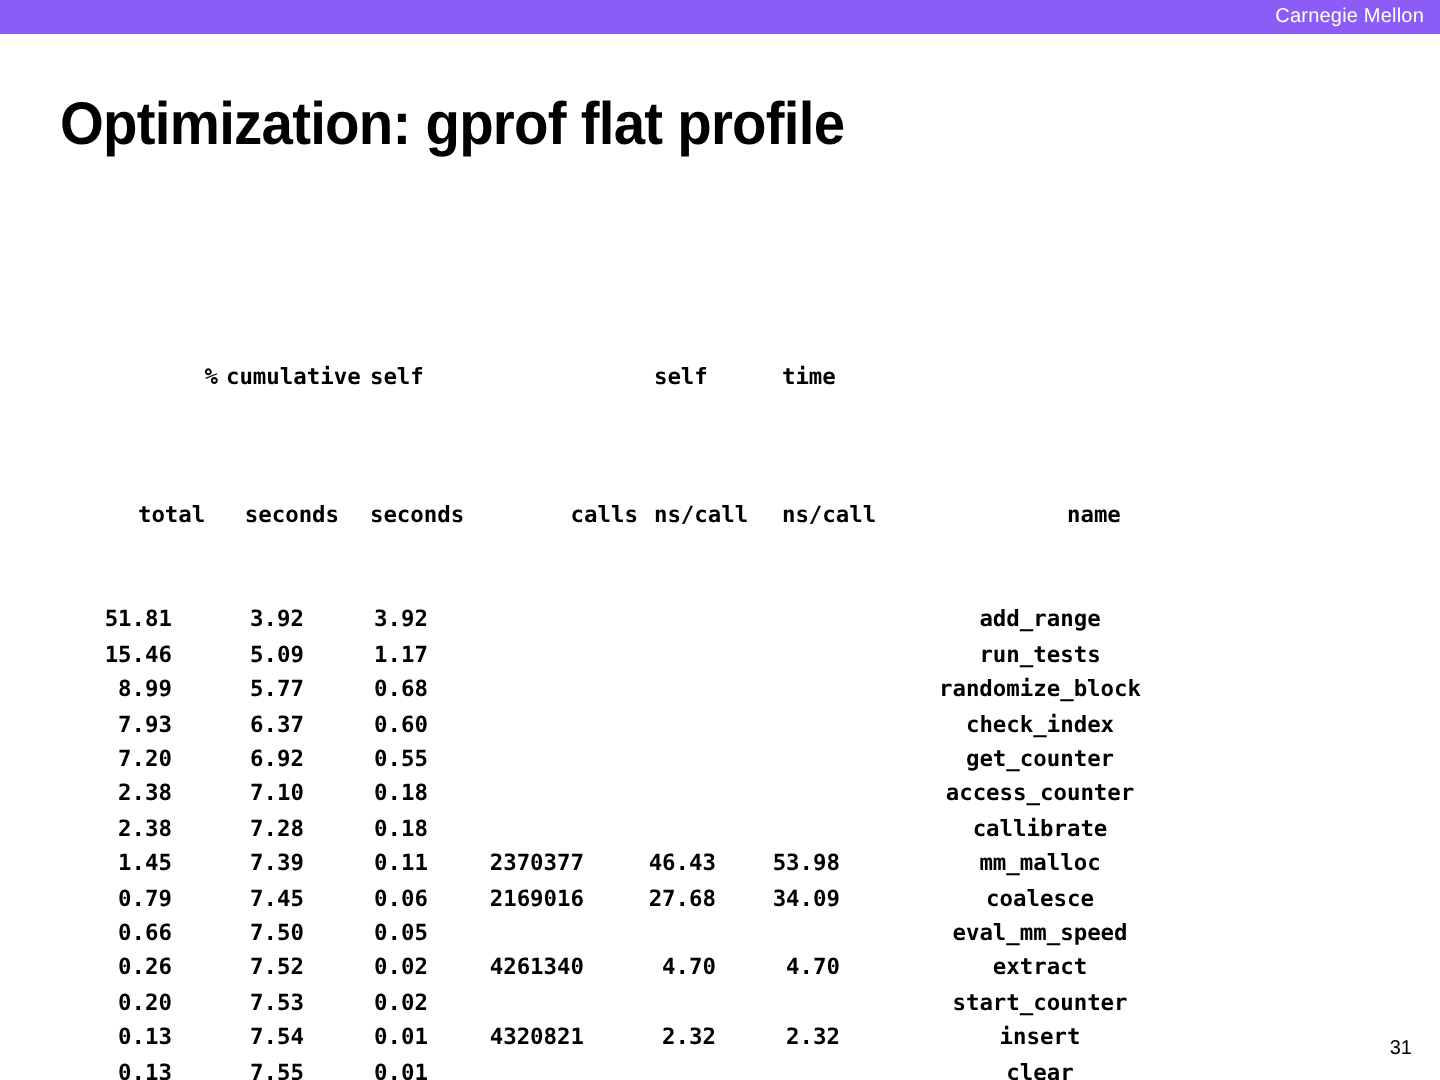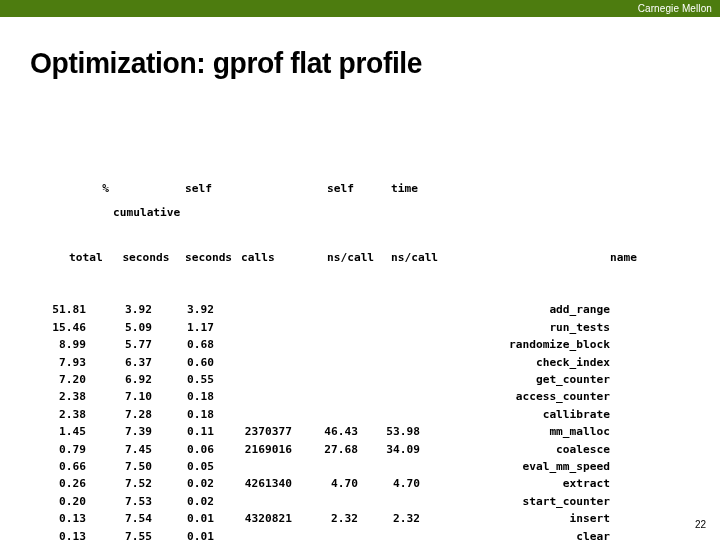--- a/index.html
+++ b/index.html
@@ -15,21 +15,21 @@
     position: relative;
   }
 
   
   .banner {
     position: absolute;
     left: 0;
     top: 0;
     width: 720px;
     height: 17px;
-    background: #4d7c0f;
+    background: #8b5cf6;
   }
   .banner-label {
     position: absolute;
     right: 8px;
     top: 1px;
     color: #ffffff;
     font-family: "Liberation Sans", sans-serif;
     font-size: 10px;
     line-height: 15px;
     letter-spacing: 0.1px;
@@ -74,36 +74,36 @@
     vertical-align: top;
   }
   .c-pct      { width: 48px; }
   .c-cumul    { width: 66px; }
   .c-selfsec  { width: 62px; }
   .c-calls    { width: 78px; }
   .c-nspc     { width: 66px; }
   .c-total    { width: 62px; }
   .c-name     {
     width: 190px;
-    text-align: right;
+    text-align: center;
     padding-left: 10px;
     box-sizing: border-box;
   }
   .hdr .col { font-weight: bold; }
   
   .hdr1 .c-pct     { text-align: right; padding-right: 4px; box-sizing: border-box; }
-  .hdr1 .c-cumul   { text-align: center; margin-top: 24px; }
+  .hdr1 .c-cumul   { text-align: center; }
   .hdr1 .c-selfsec { text-align: left; padding-left: 6px; box-sizing: border-box; }
   .hdr1 .c-calls   { text-align: right; }
   .hdr1 .c-nspc    { text-align: left; padding-left: 8px; box-sizing: border-box; }
   .hdr1 .c-total   { text-align: left; padding-left: 6px; box-sizing: border-box; }
   .hdr2 .c-pct     { text-align: left; padding-left: 4px; box-sizing: border-box; }
   .hdr2 .c-cumul   { text-align: center; }
   .hdr2 .c-selfsec { text-align: left; padding-left: 6px; box-sizing: border-box; }
-  .hdr2 .c-calls   { text-align: left; }
+  .hdr2 .c-calls   { text-align: right; }
   .hdr2 .c-nspc    { text-align: left; padding-left: 8px; box-sizing: border-box; }
   .hdr2 .c-total   { text-align: left; padding-left: 6px; box-sizing: border-box; }
 
   
   .page-number {
     position: absolute;
     right: 14px;
     bottom: 10px;
     font-family: "Liberation Sans", sans-serif;
     font-size: 10px;
@@ -125,13 +125,13 @@
     <span class="col c-pct">%</span><span class="col c-cumul">cumulative</span><span class="col c-selfsec">self</span><span class="col c-calls"></span><span class="col c-nspc">self</span><span class="col c-total">time</span><span class="col c-name"></span>
   </div>
 
   <div class="row hdr hdr2">
     <span class="col c-pct">total</span><span class="col c-cumul">seconds</span><span class="col c-selfsec">seconds</span><span class="col c-calls">calls</span><span class="col c-nspc">ns/call</span><span class="col c-total">ns/call</span><span class="col c-name">name</span>
   </div>
 
   <div id="profile-rows"><div class="row"><span class="col c-pct">51.81</span><span class="col c-cumul">3.92</span><span class="col c-selfsec">3.92</span><span class="col c-calls"></span><span class="col c-nspc"></span><span class="col c-total"></span><span class="col c-name">add_range</span></div><div class="row"><span class="col c-pct">15.46</span><span class="col c-cumul">5.09</span><span class="col c-selfsec">1.17</span><span class="col c-calls"></span><span class="col c-nspc"></span><span class="col c-total"></span><span class="col c-name">run_tests</span></div><div class="row"><span class="col c-pct">8.99</span><span class="col c-cumul">5.77</span><span class="col c-selfsec">0.68</span><span class="col c-calls"></span><span class="col c-nspc"></span><span class="col c-total"></span><span class="col c-name">randomize_block</span></div><div class="row"><span class="col c-pct">7.93</span><span class="col c-cumul">6.37</span><span class="col c-selfsec">0.60</span><span class="col c-calls"></span><span class="col c-nspc"></span><span class="col c-total"></span><span class="col c-name">check_index</span></div><div class="row"><span class="col c-pct">7.20</span><span class="col c-cumul">6.92</span><span class="col c-selfsec">0.55</span><span class="col c-calls"></span><span class="col c-nspc"></span><span class="col c-total"></span><span class="col c-name">get_counter</span></div><div class="row"><span class="col c-pct">2.38</span><span class="col c-cumul">7.10</span><span class="col c-selfsec">0.18</span><span class="col c-calls"></span><span class="col c-nspc"></span><span class="col c-total"></span><span class="col c-name">access_counter</span></div><div class="row"><span class="col c-pct">2.38</span><span class="col c-cumul">7.28</span><span class="col c-selfsec">0.18</span><span class="col c-calls"></span><span class="col c-nspc"></span><span class="col c-total"></span><span class="col c-name">callibrate</span></div><div class="row"><span class="col c-pct">1.45</span><span class="col c-cumul">7.39</span><span class="col c-selfsec">0.11</span><span class="col c-calls">2370377</span><span class="col c-nspc">46.43</span><span class="col c-total">53.98</span><span class="col c-name">mm_malloc</span></div><div class="row"><span class="col c-pct">0.79</span><span class="col c-cumul">7.45</span><span class="col c-selfsec">0.06</span><span class="col c-calls">2169016</span><span class="col c-nspc">27.68</span><span class="col c-total">34.09</span><span class="col c-name">coalesce</span></div><div class="row"><span class="col c-pct">0.66</span><span class="col c-cumul">7.50</span><span class="col c-selfsec">0.05</span><span class="col c-calls"></span><span class="col c-nspc"></span><span class="col c-total"></span><span class="col c-name">eval_mm_speed</span></div><div class="row"><span class="col c-pct">0.26</span><span class="col c-cumul">7.52</span><span class="col c-selfsec">0.02</span><span class="col c-calls">4261340</span><span class="col c-nspc">4.70</span><span class="col c-total">4.70</span><span class="col c-name">extract</span></div><div class="row"><span class="col c-pct">0.20</span><span class="col c-cumul">7.53</span><span class="col c-selfsec">0.02</span><span class="col c-calls"></span><span class="col c-nspc"></span><span class="col c-total"></span><span class="col c-name">start_counter</span></div><div class="row"><span class="col c-pct">0.13</span><span class="col c-cumul">7.54</span><span class="col c-selfsec">0.01</span><span class="col c-calls">4320821</span><span class="col c-nspc">2.32</span><span class="col c-total">2.32</span><span class="col c-name">insert</span></div><div class="row"><span class="col c-pct">0.13</span><span class="col c-cumul">7.55</span><span class="col c-selfsec">0.01</span><span class="col c-calls"></span><span class="col c-nspc"></span><span class="col c-total"></span><span class="col c-name">clear</span></div></div>
 </div>
 
-<div class="page-number">22</div>
+<div class="page-number">31</div>
 
 </body></html>

